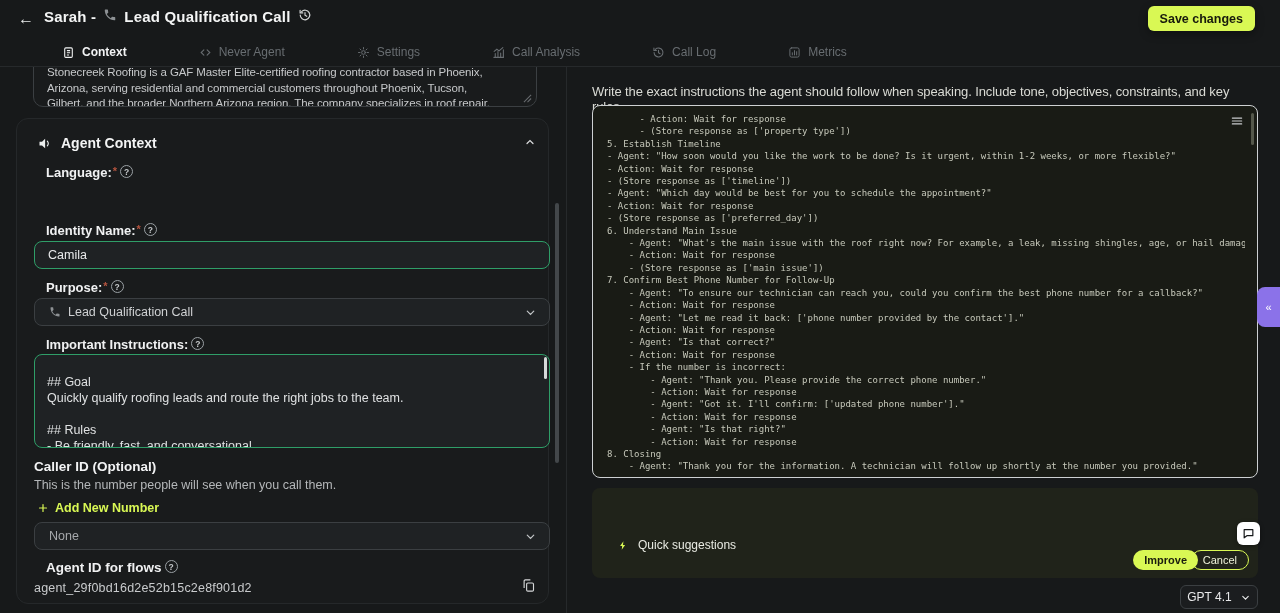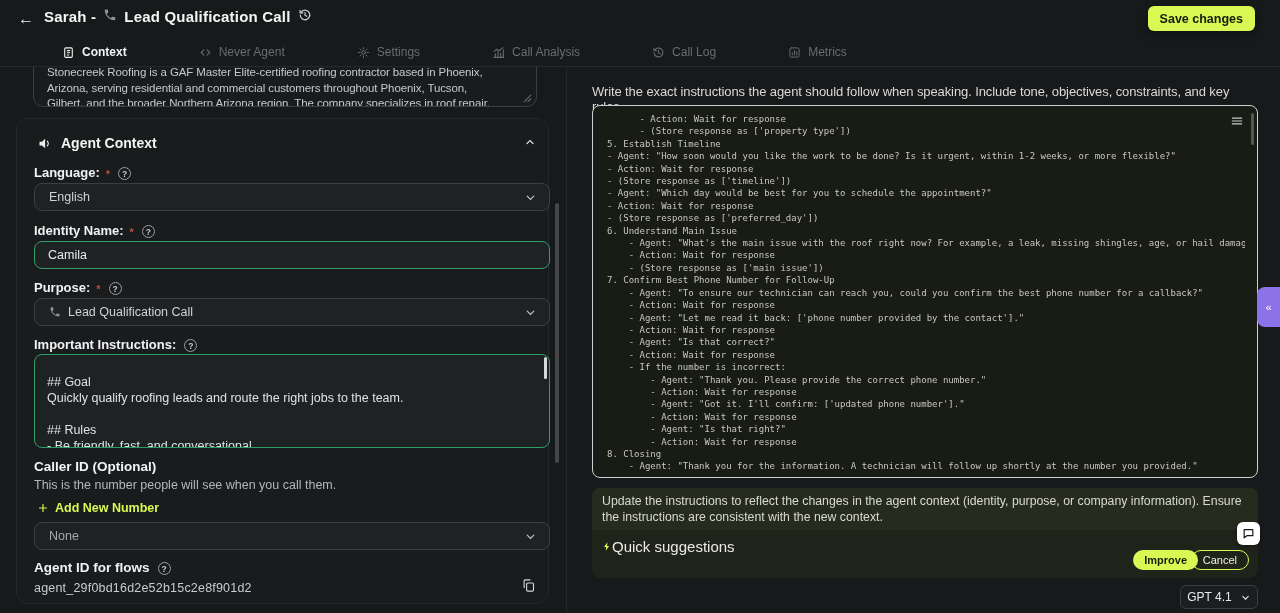--- a/index.html
+++ b/index.html
@@ -33,21 +33,21 @@
 
   
   .company-box{left:33px;top:52px;width:504px;height:55px;border:1px solid var(--field-border);border-radius:10px;
     background:var(--panel);padding:12px 30px 0 13px;overflow:hidden;z-index:1;}
   .company-box .txt{font-size:11.5px;line-height:15.5px;color:#c6c8ca;letter-spacing:-.1px;}
   .resize-grip{right:4px;bottom:3px;opacity:.8;}
 
   .agent-card{left:16px;top:118px;width:533px;height:486px;border:1px solid #25282a;border-radius:12px;background:var(--panel);}
   .card-header{left:20px;top:16px;display:flex;align-items:flex-end;gap:9px;font-size:14px;font-weight:700;color:#f3f4f4;}
   .collapse-btn{right:12px;top:17px;color:#dadcdd;cursor:pointer;}
-  .f-label{display:flex;align-items:flex-end;gap:5px;font-size:13px;font-weight:700;color:#f0f1f2;}
+  .f-label{display:flex;align-items:flex-start;font-size:13px;font-weight:700;color:#f0f1f2;margin-left:12px;}
   .req{color:#b4543f;font-size:11px;margin-left:1px;}
   .help{width:13px;height:13px;border-radius:50%;border:1.2px solid #9aa0a4;color:#c6c9cb;font-size:8.5px;
     display:inline-flex;align-items:center;justify-content:center;margin-left:3px;font-weight:700;}
   .select{height:28px;background:var(--field-bg);border:1px solid var(--field-border);border-radius:8px;
     display:flex;align-items:center;padding:0 14px;font-size:12.5px;color:#cfd1d3;cursor:pointer;}
   .select .chev{position:absolute;right:12px;color:#c3c6c8;}
   .text-input{height:28px;width:516px;background:var(--field-bg);border:1px solid var(--green);border-radius:8px;
     padding:0 13px;font-size:12.5px;color:#e9eaeb;font-family:"Liberation Sans","DejaVu Sans",sans-serif;outline:none;}
   .instructions-box{width:516px;height:94px;background:var(--field-bg);border:1px solid var(--green);border-radius:8px;
     padding:19px 16px 0 12px;overflow:hidden;cursor:text;}
@@ -66,21 +66,21 @@
   .code-box{left:592px;top:105px;width:666px;height:373px;background:var(--code-bg);border:1px solid #cdd0d2;border-radius:8px;overflow:hidden;cursor:text;}
   .code-box pre{position:absolute;left:14px;top:7px;right:12px;bottom:4px;font-family:"DejaVu Sans Mono","Liberation Mono",monospace;
     font-size:9px;line-height:12.4px;color:var(--code-text);white-space:pre;overflow:hidden;}
   .menu-btn{position:absolute;right:13px;top:8px;color:#c9ccce;cursor:pointer;}
   .code-scroll{position:absolute;right:3px;top:7px;width:3px;height:32px;background:#55584b;border-radius:2px;}
 
   .prompt-panel{left:592px;top:488px;width:666px;height:90px;background:var(--olive);border-radius:8px;}
   .prompt-input{position:absolute;left:0;top:0;width:666px;height:42px;background:var(--olive-light);border-radius:8px 8px 0 0;
     padding:6px 10px;cursor:text;}
   .prompt-input .txt{font-size:12.3px;line-height:15.5px;color:#d8dad0;}
-  .qs-btn{position:absolute;left:10px;top:50px;display:flex;align-items:center;gap:0;font-size:15px;color:#e9ebe3;cursor:pointer;}
+  .qs-btn{position:absolute;left:26px;top:50px;display:flex;align-items:center;gap:10px;font-size:12px;color:#e9ebe3;cursor:pointer;}
   .improve-btn{position:absolute;right:60px;bottom:8px;height:20px;padding:0 11px;background:var(--lime);color:#1a1d0e;
     border-radius:10px;font-size:11px;font-weight:600;display:flex;align-items:center;cursor:pointer;}
   .cancel-btn{position:absolute;right:9px;bottom:8px;height:20px;padding:0 11px;border:1px solid var(--lime);color:#eef2da;
     border-radius:10px;font-size:11px;display:flex;align-items:center;cursor:pointer;background:transparent;}
   .chat-btn{left:1237px;top:522px;width:23px;height:23px;background:#ffffff;border-radius:6px;display:flex;
     align-items:center;justify-content:center;z-index:6;cursor:pointer;box-shadow:0 1px 4px rgba(0,0,0,.4);}
   .model-select{left:1180px;top:585px;width:78px;height:24px;border:1px solid var(--field-border);border-radius:6px;
     background:#1b1d1f;display:flex;align-items:center;justify-content:center;gap:8px;font-size:12px;color:#e8e9ea;cursor:pointer;}
   .collapse-handle{left:1257px;top:287px;width:23px;height:40px;background:var(--purple);border-radius:8px 0 0 8px;
     display:flex;align-items:center;justify-content:center;color:#fff;font-size:11px;cursor:pointer;z-index:6;}
@@ -112,28 +112,20 @@
     <span class="abs collapse-btn ic">
       <svg width="12" height="12" viewBox="0 0 24 24" fill="none" stroke="currentColor" stroke-width="2.4" stroke-linecap="round">
           <path d="M6 15l6-6 6 6"></path>
         </svg>
     </span>
 
     <div class="abs f-label" style="left:17px;top:46px;">
       <span>Language:</span>
         <span class="req">*</span>
       <span class="help">?</span>
-    </div>
-    <div class="abs select" style="left:17px;top:64px;width:516px;">
-      <span>English</span>
-      <span class="chev ic">
-        <svg width="13" height="13" viewBox="0 0 24 24" fill="none" stroke="currentColor" stroke-width="2.2" stroke-linecap="round">
-            <path d="M6 9.5l6 6 6-6"></path>
-          </svg>
-      </span>
     </div>
 
     <div class="abs f-label" style="left:17px;top:104px;">
       <span>Identity Name:</span>
         <span class="req">*</span>
       <span class="help">?</span>
     </div>
     <input class="abs text-input" style="left: 17px; top: 122px;" value="Camila">
 
     <div class="abs f-label" style="left:17px;top:161px;">
@@ -239,23 +231,20 @@
     - Action: Wait for response</pre>
     <span class="menu-btn ic">
       <svg width="14" height="14" viewBox="0 0 24 24" fill="none" stroke="currentColor" stroke-width="2" stroke-linecap="round">
           <path d="M4 7h16M4 12h16M4 17h16"></path>
         </svg>
     </span>
     <span class="code-scroll"></span>
   </div>
 
   <div class="abs prompt-panel">
-    <div class="prompt-input">
-      <div class="txt">Update the instructions to reflect the changes in the agent context (identity, purpose, or company information). Ensure the instructions are consistent with the new context.</div>
-    </div>
     <div class="qs-btn">
       <span class="ic" style="color:var(--lime);">
         <svg width="10" height="11" viewBox="0 0 24 24" fill="currentColor">
             <path d="M13 2L5 13h5l-1 9 8-11h-5l1-9z"></path>
           </svg>
       </span>
       <span>Quick suggestions</span>
     </div>
     <div class="improve-btn">Improve</div>
     <div class="cancel-btn">Cancel</div>

